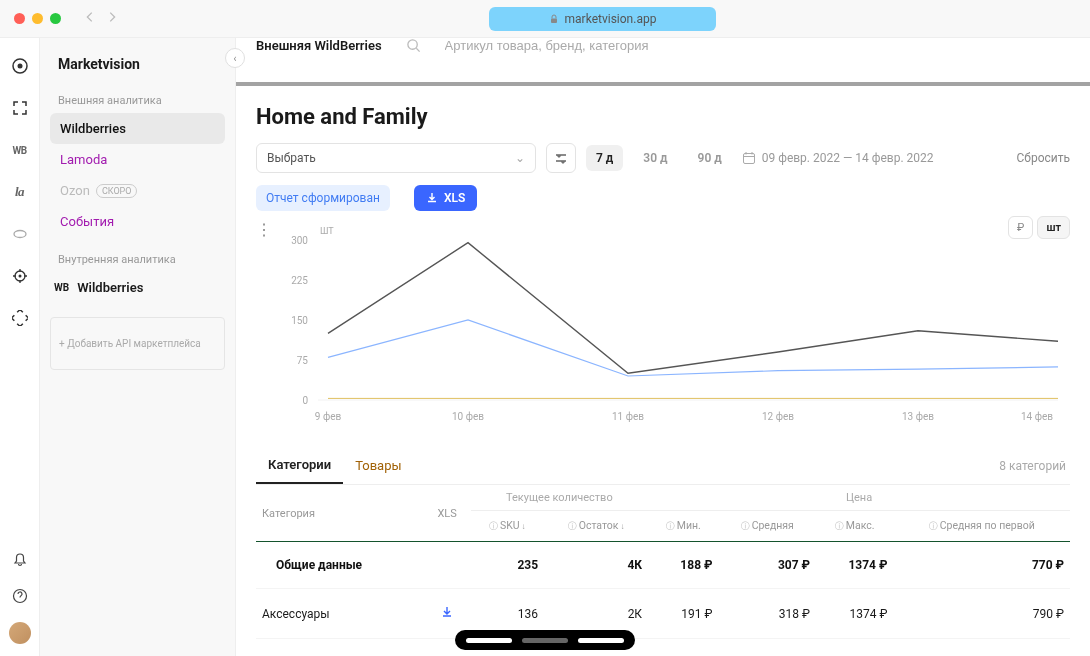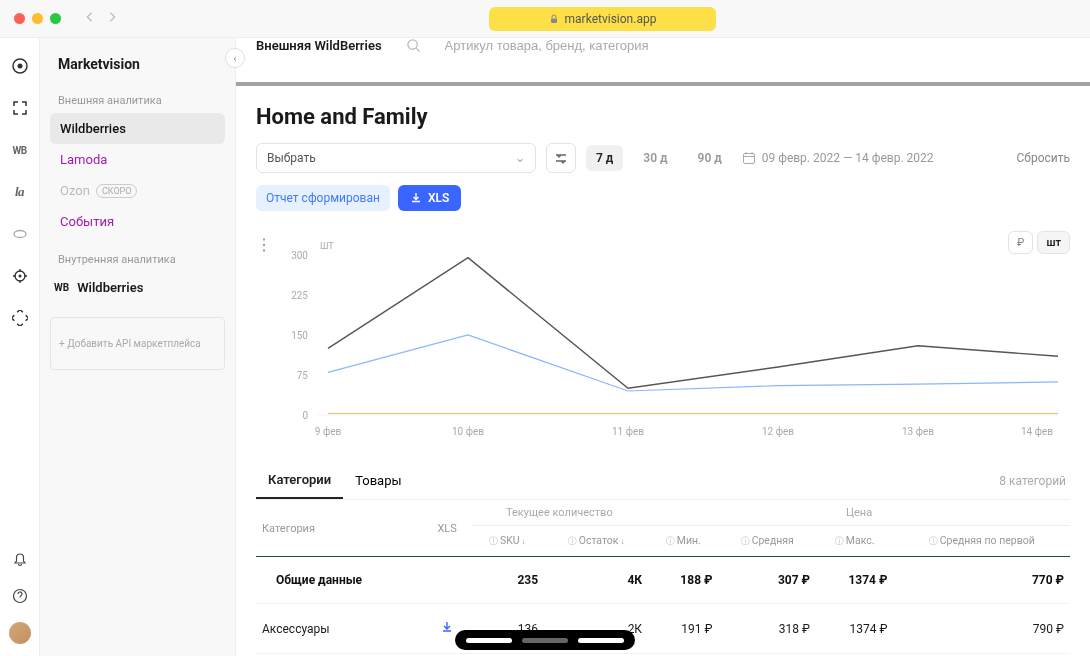--- a/index.html
+++ b/index.html
@@ -5,21 +5,21 @@
 * { box-sizing: border-box; margin: 0; padding: 0; }
 body { font-family: -apple-system, BlinkMacSystemFont, "Segoe UI", Roboto, sans-serif; font-size: 13px; color: #1a1a1a; background: #fff; width: 1090px; height: 656px; overflow: hidden; }
 
 
 .browser-bar { height: 38px; background: #f8f8f8; border-bottom: 1px solid #eee; display: flex; align-items: center; padding: 0 14px; gap: 10px; }
 .dots { display: flex; gap: 7px; }
 .dot { width: 11px; height: 11px; border-radius: 50%; }
 .dot.r { background: #ff5f57; } .dot.y { background: #febc2e; } .dot.g { background: #28c840; }
 .nav-arrows { display: flex; gap: 8px; margin-left: 12px; color: #bbb; }
 .nav-arrows svg { width: 14px; height: 14px; }
-.url-bar { margin: 0 auto; background: #fde047; border-radius: 6px; padding: 5px 60px; font-size: 12px; color: #555; display: flex; align-items: center; gap: 6px; }
+.url-bar { margin: 0 auto; background: #7dd3fc; border-radius: 6px; padding: 5px 60px; font-size: 12px; color: #555; display: flex; align-items: center; gap: 6px; }
 .lock-icon { width: 10px; height: 10px; }
 
 .layout { display: flex; height: calc(656px - 38px); }
 
 
 .icon-rail { width: 40px; background: #fff; border-right: 1px solid #eee; display: flex; flex-direction: column; align-items: center; padding-top: 18px; gap: 22px; }
 .icon-rail .ritem { width: 20px; height: 20px; display: flex; align-items: center; justify-content: center; color: #666; cursor: pointer; font-size: 11px; }
 .icon-rail .ritem.txt { font-weight: 700; font-size: 10px; letter-spacing: -0.5px; }
 .rail-bottom { margin-top: auto; margin-bottom: 12px; display: flex; flex-direction: column; align-items: center; gap: 16px; }
 .avatar { width: 22px; height: 22px; border-radius: 50%; background: linear-gradient(135deg,#d4a878,#c09060); }
@@ -49,40 +49,40 @@
 h1 { font-size: 22px; font-weight: 700; margin-bottom: 14px; }
 
 .filter-row { display: flex; align-items: center; gap: 10px; margin-bottom: 12px; }
 .select-box { width: 280px; border: 1px solid #e3e3e3; border-radius: 6px; padding: 7px 10px; font-size: 12px; color: #555; display: flex; justify-content: space-between; align-items: center; cursor: pointer; }
 .icon-btn { width: 30px; height: 30px; border: 1px solid #e3e3e3; border-radius: 6px; display: flex; align-items: center; justify-content: center; cursor: pointer; color: #666; }
 .range-btn { padding: 6px 10px; border-radius: 6px; font-size: 12px; color: #999; cursor: pointer; font-weight: 600; }
 .range-btn.active { background: #f0f0f0; color: #222; }
 .date-range { display: flex; align-items: center; gap: 6px; color: #999; font-size: 12px; }
 .reset-link { margin-left: auto; font-size: 12px; color: #888; cursor: pointer; }
 
-.report-row { display: flex; align-items: center; gap: 8px; margin-bottom: 24px; }
+.report-row { display: flex; align-items: center; gap: 24px; margin-bottom: 9px; }
 .report-generated { background: #e7f0ff; color: #417cf3; font-size: 12px; padding: 6px 10px; border-radius: 6px; }
 .xls-btn { background: #3a66ff; color: #fff; font-size: 12px; font-weight: 600; padding: 6px 12px; border-radius: 6px; display: flex; align-items: center; gap: 6px; cursor: pointer; }
 
 .chart-area { position: relative; margin-top: 6px; }
 .chart-menu { position: absolute; top: 0; left: 0; color: #888; cursor: pointer; font-size: 16px; }
 .unit-toggle { position: absolute; top: -4px; right: 0; display: flex; gap: 4px; }
 .unit-toggle .u { padding: 4px 8px; border: 1px solid #e3e3e3; border-radius: 6px; font-size: 11px; color: #888; cursor: pointer; }
 .unit-toggle .u.active { background: #f5f5f5; color: #222; font-weight: 600; }
 .chart-svg { width: 100%; height: 220px; }
 .y-label { font-size: 10px; fill: #aaa; }
 .x-label { font-size: 10px; fill: #aaa; }
 .axis-unit { font-size: 9px; fill: #aaa; }
 .chart-grid { stroke: #f2f2f2; stroke-width: 1; }
 .series-main { stroke: #555; stroke-width: 1.4; fill: none; }
 .series-blue { stroke: #8bb5ff; stroke-width: 1.2; fill: none; }
 .series-base { stroke: #e0c060; stroke-width: 1; fill: none; }
 
 .tabs-row { display: flex; align-items: center; border-bottom: 1px solid #eee; margin-top: 4px; }
-.tab { padding: 10px 12px; font-size: 13px; color: #000000; cursor: pointer; }
+.tab { padding: 10px 12px; font-size: 13px; color: #a16207; cursor: pointer; }
 .tab.active { color: #222; font-weight: 600; border-bottom: 2px solid #222; }
 .tab-count { margin-left: auto; font-size: 12px; color: #aaa; padding-right: 4px; }
 
 table { width: 100%; border-collapse: collapse; font-size: 12px; margin-top: 0; }
 thead th { color: #999; font-weight: 400; padding: 8px 6px; font-size: 11px; border-bottom: 1px solid #14532d; }
 thead .th-group { text-align: center; border-bottom: 1px solid #eee; font-size: 11px; color: #aaa; padding: 6px; }
 thead .sub th { font-size: 10.5px; }
 tbody td { padding: 16px 6px; text-align: right; border-bottom: 1px solid #f4f4f4; }
 tbody td:first-child { text-align: left; }
 tbody tr.total td { font-weight: 700; color: #111; }

